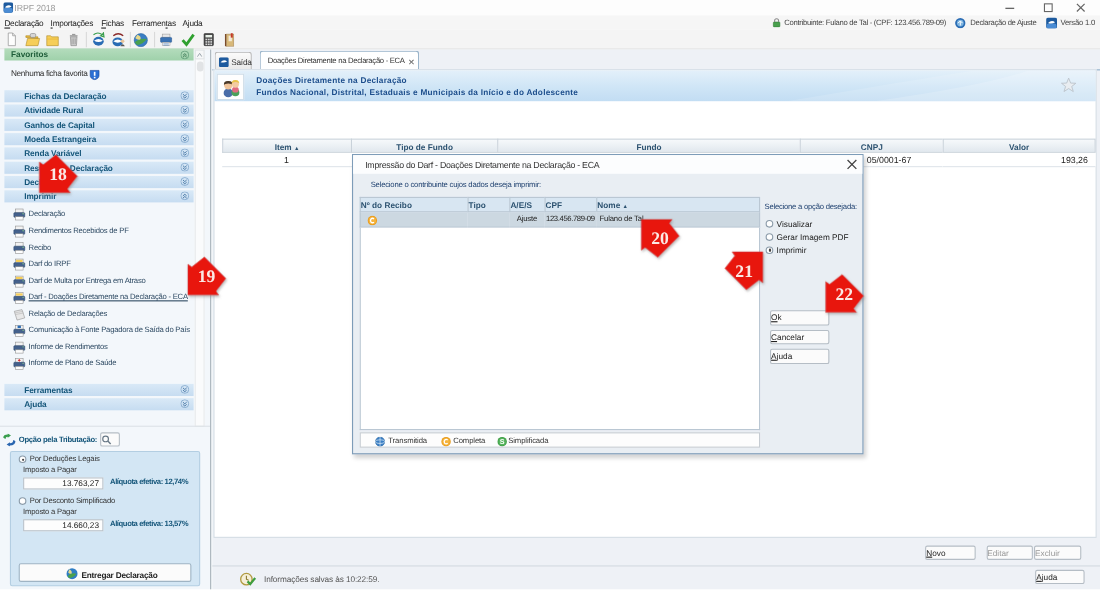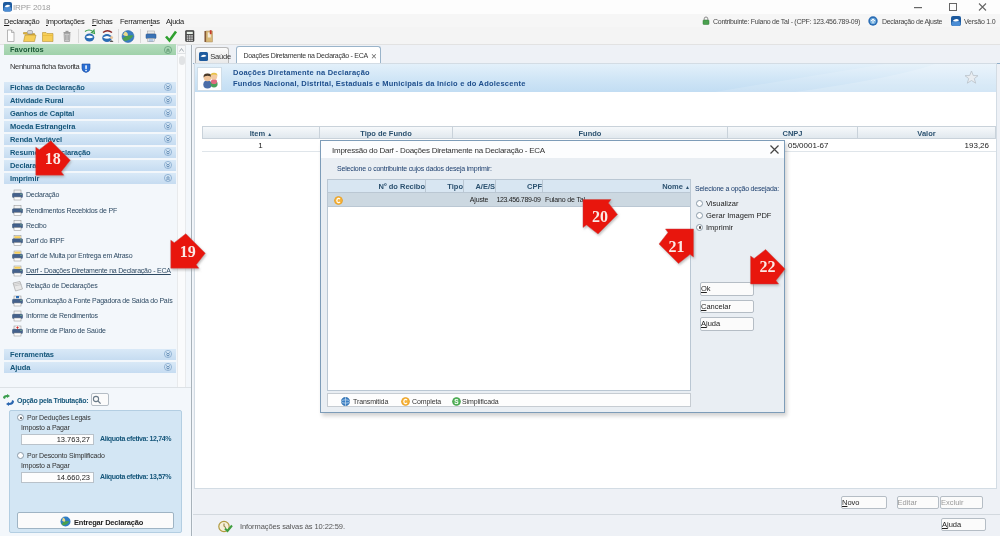--- a/index.html
+++ b/index.html
@@ -10,21 +10,21 @@
 #titlebar { left:0; top:0; width:1000px; height:14px; background:#fdfdfd; }
 #titlebar .appname { left:13px; top:2.5px; font-size:8px; letter-spacing:-0.1px; color:#9b9b9b; }
 #menubar { left:0; top:14px; width:1000px; height:13px; background:#f6f6f6; }
 .menuitem { top:2.5px; font-size:7.5px; letter-spacing:-0.25px; color:#222; }
 .menuitem u { text-decoration-thickness:1px; }
 #toolbar { left:0; top:27px; width:1000px; height:18px; background:#f4f4f4; border-bottom:1px solid #e2e2e2; }
 .tsep { top:2px; width:1px; height:14px; background:#d9d9d9; }
 
 #sidebar { left:0; top:45px; width:193px; height:491px; background:#f3f7fb; }
 #sidebar .border { left:191px; top:0; width:1px; height:491px; background:#a8b2ba; }
-.shead { left:4px; width:172px; height:11px; background:linear-gradient(180deg,#d9e9f7,#c6dcf1); color:#15567a; font-weight:bold; font-size:7.5px; letter-spacing:-0.1px; line-height:11px; padding-left:6px; }
+.shead { left:4px; width:172px; height:11px; background:linear-gradient(180deg,#d9e9f7,#c6dcf1); color:#15567a; font-weight:bold; font-size:7.5px; letter-spacing:-0.1px; line-height:11px; padding-left:18px; }
 .pitem { left:26px; font-size:7px; letter-spacing:-0.22px; color:#2e4a63; white-space:nowrap; }
 
 #optbox { left:9px; top:365px; width:173px; height:123px; background:#d3e6f4; border:1px solid #b3cee2; border-radius:2px; }
 .lbl8 { font-size:7px; letter-spacing:-0.18px; color:#333; }
 .navybold { font-size:7px; letter-spacing:-0.38px; font-weight:bold; color:#15567a; }
 .inputbox { background:#fdfdfd; border:1px solid #b9c2ca; font-size:7.5px; color:#222; text-align:right; line-height:10px; padding-right:3px; }
 .radio { width:7px; height:7px; border:1px solid #8a9aa8; border-radius:50%; background:#fff; }
 
 #main { left:193px; top:45px; width:807px; height:491px; background:#eef1f6; }
 #panel { left:1px; top:18px; width:803px; height:426px; background:#fff; border:1px solid #d3dce4; }
@@ -39,21 +39,21 @@
 #infobar span { position:absolute; left:26px; top:6px; font-size:8px; color:#1d3f6e; white-space:nowrap; }
 
 .mth { top:62px; height:13px; background:linear-gradient(180deg,#f6f9fb,#e1e8ee); border:1px solid #c9d2da; border-right:none; font-size:7.5px; font-weight:bold; color:#2c5270; text-align:center; line-height:13px; }
 .mtd { top:75px; height:13px; background:#fff; border-bottom:1px solid #dfe5ea; font-size:8px; color:#222; text-align:center; line-height:13px; }
 
 .btn { background:#fbfbfb; border:1px solid #b5bdc5; border-radius:2px; font-size:7.5px; color:#222; text-align:left; }
 .btn.dis { color:#9a9a9a; }
 
 #modal { left:320px; top:140px; width:465px; height:273px; background:#e9eef3; border:1px solid #7d9cb8; box-shadow:2px 3px 4px rgba(0,0,0,0.18); }
 #mtitle { left:0; top:0; width:463px; height:17px; background:#fcfdfe; font-size:8px; letter-spacing:-0.25px; color:#333; }
-.modth { top:38px; height:14px; background:#d8e6f2; border:1px solid #bac7d3; border-right:none; font-size:7.5px; font-weight:bold; color:#2c5270; text-align:right; line-height:14px; }
+.modth { top:38px; height:14px; background:#d8e6f2; border:1px solid #bac7d3; border-right:none; font-size:7.5px; font-weight:bold; color:#2c5270; text-align:left; line-height:14px; }
 .modtd { top:52px; height:14px; background:#ccd8e1; border-bottom:1px solid #bac7d3; font-size:7px; letter-spacing:-0.15px; color:#222; white-space:nowrap; }
 
 .arrownum { font-family:"Liberation Serif", serif; font-weight:bold; font-size:16px; fill:#fbe9e5; }
 </style>
 </head>
 <body>
 
 <div class="abs" id="titlebar">
   <svg class="abs" style="left:2.5px;top:2px" width="9" height="10" viewBox="0 0 9 10">
       <rect width="9" height="9.5" rx="2" fill="#1d5a9e"></rect>
@@ -295,21 +295,21 @@
   <div class="abs border"></div>
 </div>
 
 <div class="abs" id="main">
 
   <div class="abs tab" style="left:2.2px;width:34px;">
     <svg style="position:absolute;left:3px;top:3.5px" width="9" height="9" viewBox="0 0 9 9">
         <rect width="9" height="9" rx="1.5" fill="#1d5a9e"></rect>
         <path d="M1.5 4.5 Q4.5 1.5 7.5 4 Q4.5 5.5 1.5 4.5" fill="#fff"></path>
       </svg>
-    <span style="position:absolute;left:14px;top:4px">Saúde</span>
+    <span style="position:absolute;left:14px;top:4px">Saída</span>
   </div>
   <div class="abs tab" style="left:43.4px;width:145px;height:17px;top:1px;background:#fff;border-color:#9ab4ca">
     <span style="position:absolute;left:6px;top:4.5px;font-size:7px;letter-spacing:-0.28px;white-space:nowrap">Doações Diretamente na Declaração - ECA</span>
     <span style="position:absolute;right:3.5px;top:4.5px;color:#666;font-size:7.5px">✕</span>
   </div>
   <div class="abs" style="left:0;top:17.5px;width:807px;height:1px;background:#8fafca"></div>
 
   <div class="abs" id="panel">
     <div class="abs" id="band">
       <svg class="abs" style="left:0;top:0" width="801" height="28" viewBox="0 0 801 28">

